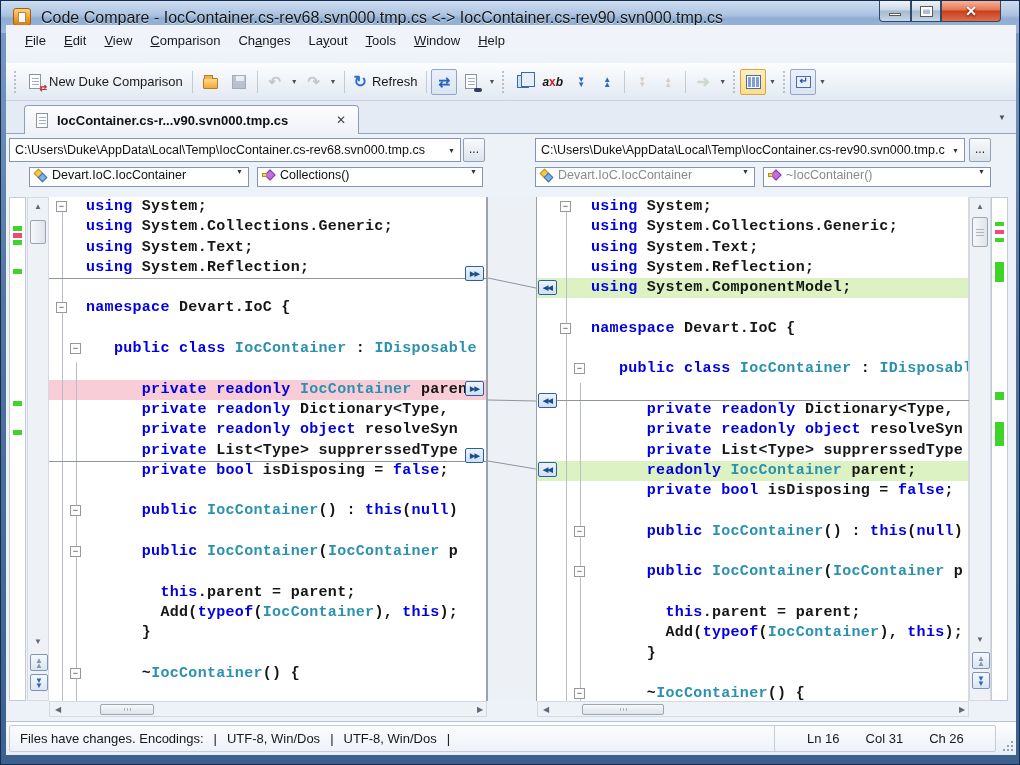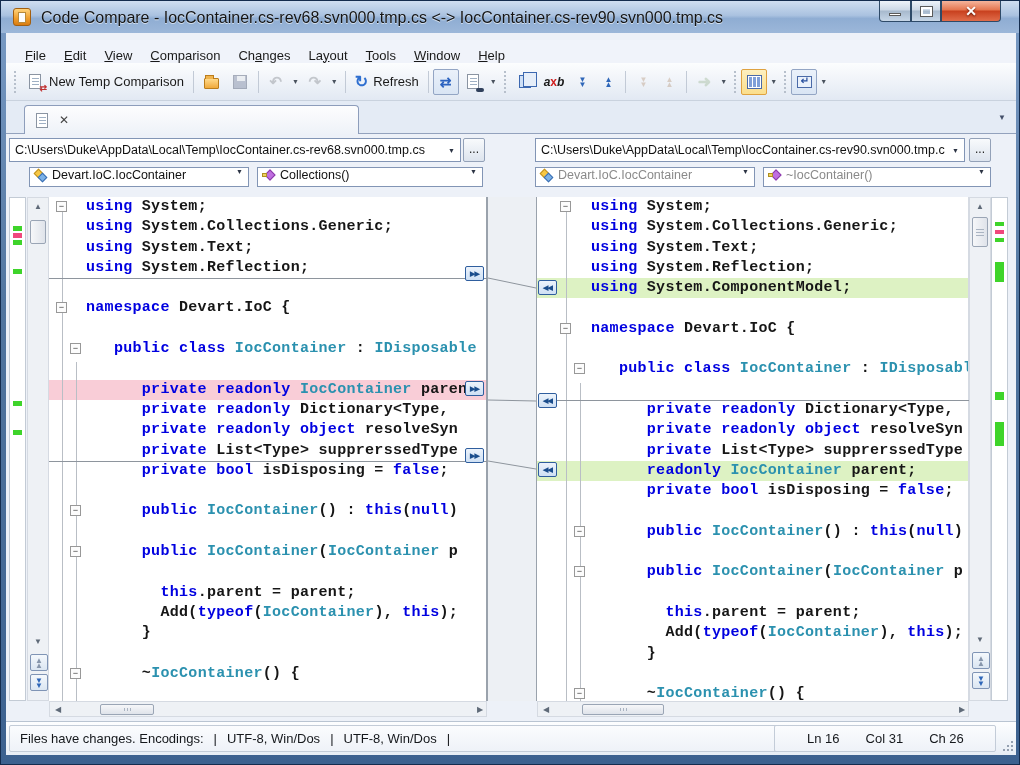--- a/index.html
+++ b/index.html
@@ -20,21 +20,21 @@
   .winbtn.min{left:878px;width:32px;border-radius:0 0 0 4px;background:linear-gradient(#eef3f9,#ccd8e6 45%,#a7b9cd 50%,#c6d6e7);}
   .winbtn.max{left:910px;width:30px;background:linear-gradient(#eef3f9,#ccd8e6 45%,#a7b9cd 50%,#c6d6e7);}
   .winbtn.close{left:940px;width:60px;border-radius:0 0 4px 0;
     background:linear-gradient(#f5b49b,#e5754f 45%,#c8401e 50%,#e06c4a);}
   .glyph-min{width:12px;height:3px;background:#fff;border:1px solid #5a5a5a;margin-top:6px;}
   .glyph-max{width:11px;height:9px;border:2px solid #fff;outline:1px solid #5a5a5a;background:transparent;}
   .glyph-close{color:#fff;font-size:14px;font-weight:bold;text-shadow:0 1px 2px #5c1000;}
   
   .clientbg{left:5px;top:32px;width:1010px;height:688px;background:#edf1f8;}
   
-  .menubar{left:5px;top:39px;width:1010px;height:30px;display:flex;align-items:center;padding-left:10px;background:#f0f3fa;}
+  .menubar{left:5px;top:24px;width:1010px;height:30px;display:flex;align-items:center;padding-left:10px;background:#f0f3fa;}
   .menu-item{padding:4px 9px;font-size:13px;color:#1a1a1a;cursor:default;}
   .menu-item u{text-decoration:underline;}
   
   .toolbar{left:5px;top:62px;width:1010px;height:38px;display:flex;align-items:center;
     background:linear-gradient(#fcfdfe,#eef2f8 55%,#e2e9f3);border-bottom:1px solid #c9d2de;padding-left:4px;}
   .tgrip{width:5px;height:22px;margin:0 3px;background-image:repeating-linear-gradient(#b7c0cc 0 2px,transparent 2px 4px);background-size:2px 100%;background-repeat:no-repeat;background-position:1px 0;}
   .tsep{width:1px;height:22px;background:#c2cad6;margin:0 4px;}
   .tbtn{height:26px;min-width:26px;display:flex;align-items:center;justify-content:center;gap:5px;
     padding:0 4px;border:1px solid transparent;border-radius:2px;font-size:13px;color:#1a1a1a;}
   .tbtn.boxed{border-color:#93a5c4;background:linear-gradient(#eaf1fa,#d9e5f4);}
@@ -164,21 +164,21 @@
       <span class="menu-item"><u>H</u>elp</span>
     </div>
 
   <div class="abs toolbar">
     <span class="tgrip"></span>
     <span class="tbtn">
       <span class="ico">
           <span class="doc"></span>
           <span class="mini-swap">⇄</span>
         </span>
-      <span>New Temp Comparison</span>
+      <span>New Duke Comparison</span>
     </span>
     <span class="tsep"></span>
     <span class="tbtn">
         <span class="ico">
           <span class="folder"></span>
         </span>
       </span>
     <span class="tbtn disabled">
         <span class="ico">
           <span class="floppy"></span>
@@ -262,20 +262,21 @@
         <span class="winlay-ico"></span>
       </span>
     <span class="tdd">▼</span>
   </div>
 
   <div class="abs tabrow">
     <div class="tab">
       <span class="ico" style="width:14px;height:16px;">
           <span class="doc"></span>
         </span>
+      <span class="tab-label">IocContainer.cs-r...v90.svn000.tmp.cs</span>
       <span class="tab-close">✕</span>
     </div>
     <span class="tabdd">▼</span>
   </div>
 
   <div class="abs pathbox" style="left:8px;width:452px;">
     <input class="ptext" readonly="" value="C:\Users\Duke\AppData\Local\Temp\IocContainer.cs-rev68.svn000.tmp.cs" style="">
     <span class="combo-arrow">▼</span>
   </div>
   <div class="abs browse" style="left:462px;">...</div>

